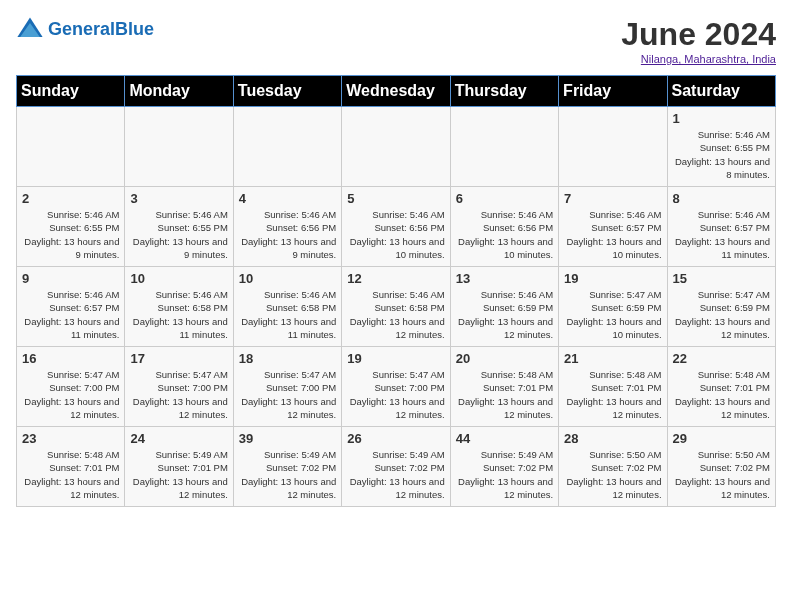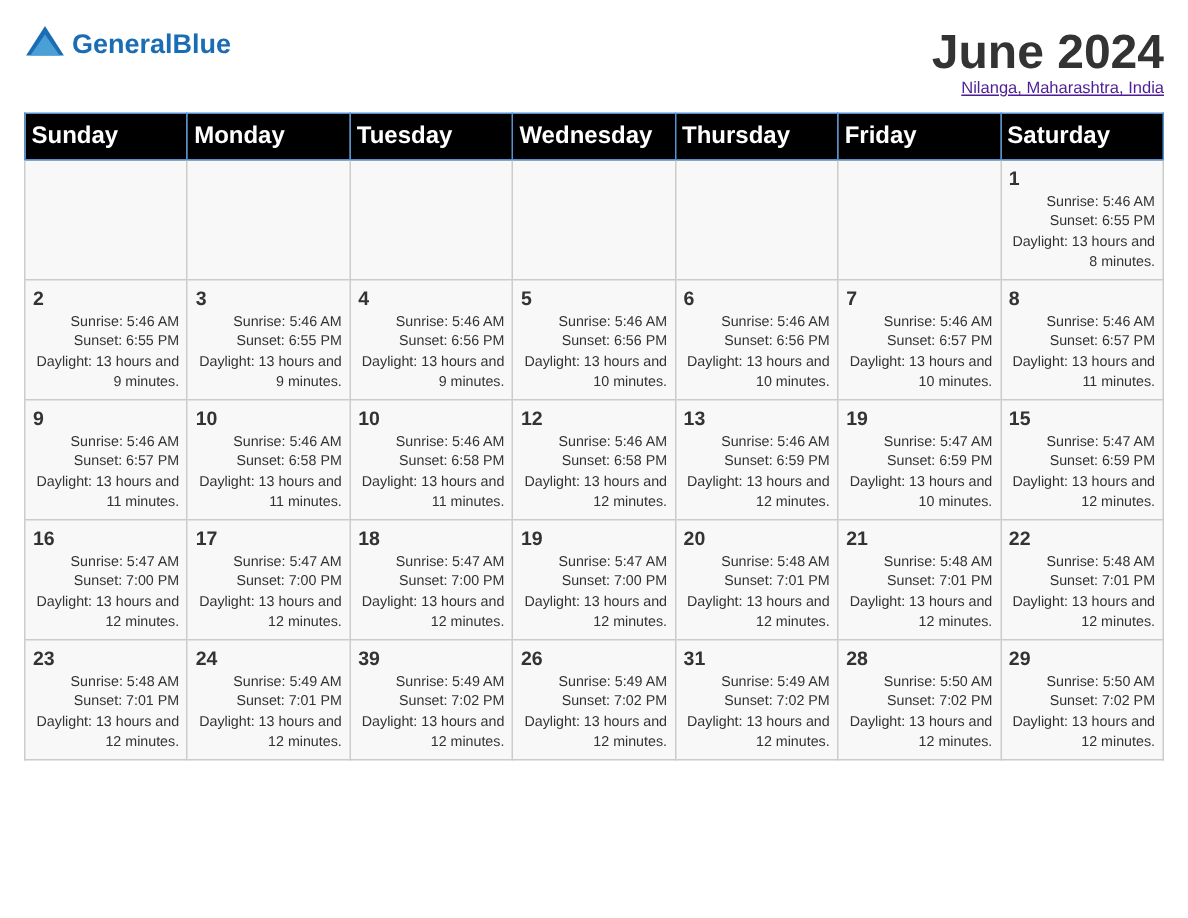--- a/index.html
+++ b/index.html
@@ -235,21 +235,21 @@
         </td>
         <td>
           <span class="day-number">39</span>
           <div class="day-info">Sunrise: 5:49 AM<br>Sunset: 7:02 PM<br>Daylight: 13 hours and 12 minutes.</div>
         </td>
         <td>
           <span class="day-number">26</span>
           <div class="day-info">Sunrise: 5:49 AM<br>Sunset: 7:02 PM<br>Daylight: 13 hours and 12 minutes.</div>
         </td>
         <td>
-          <span class="day-number">31</span>
+          <span class="day-number">44</span>
           <div class="day-info">Sunrise: 5:49 AM<br>Sunset: 7:02 PM<br>Daylight: 13 hours and 12 minutes.</div>
         </td>
         <td>
           <span class="day-number">28</span>
           <div class="day-info">Sunrise: 5:50 AM<br>Sunset: 7:02 PM<br>Daylight: 13 hours and 12 minutes.</div>
         </td>
         <td>
           <span class="day-number">29</span>
           <div class="day-info">Sunrise: 5:50 AM<br>Sunset: 7:02 PM<br>Daylight: 13 hours and 12 minutes.</div>
         </td>

